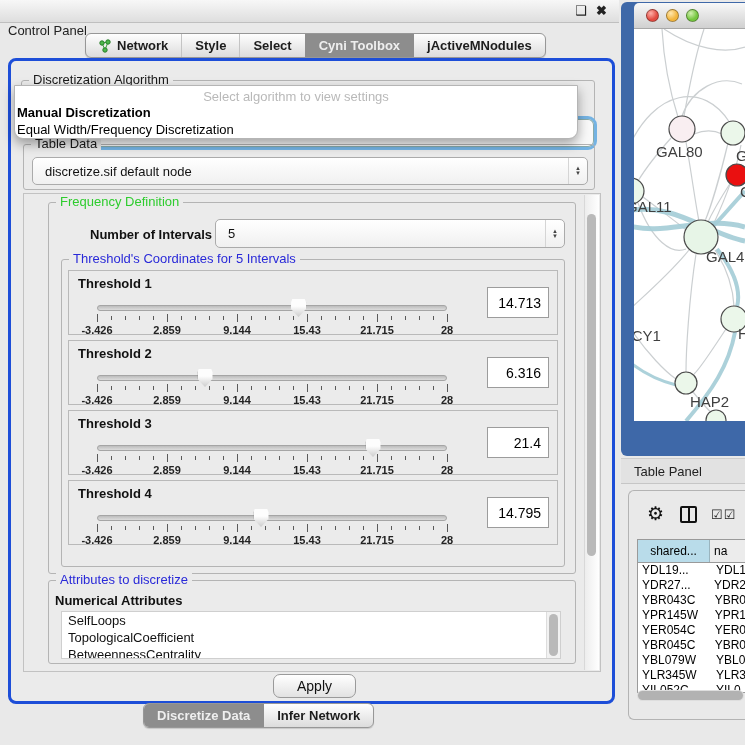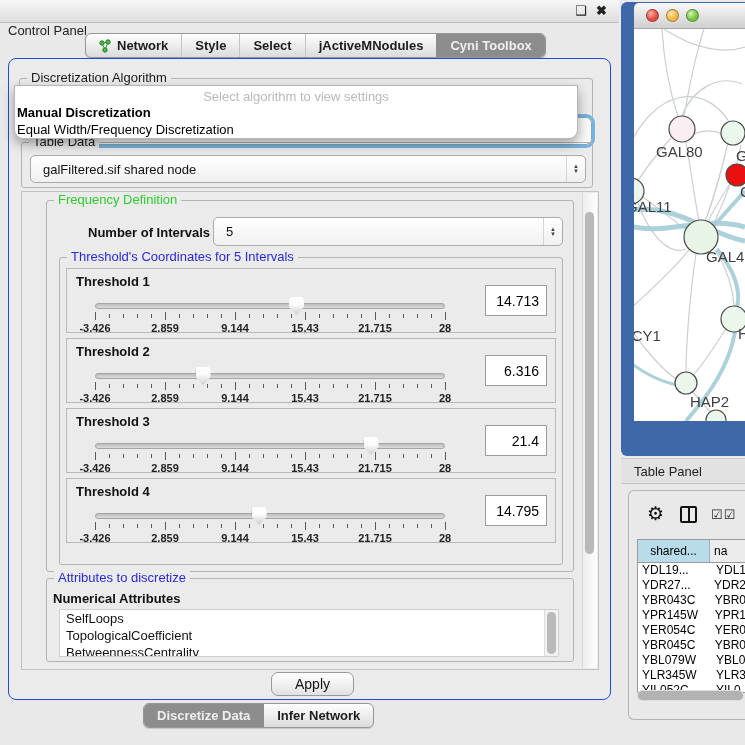--- a/index.html
+++ b/index.html
@@ -19,21 +19,21 @@
     overflow:hidden;background:linear-gradient(#fefefe,#dcdcdc);box-shadow:0 1px 1px rgba(0,0,0,.15);}
   #top-tabs{left:85px;top:33px;}
   #bottom-tabs{left:143px;top:703px;}
   .tab{display:flex;align-items:center;gap:5px;padding:4px 13px;font-size:13px;font-weight:bold;
     color:#1c1c1c;border-left:1px solid #c4c4c4;cursor:default;white-space:nowrap;}
   .tab:first-child{border-left:none;}
   .tab.sel{background:#8d8d8d;color:#efefef;border-left-color:#8d8d8d;}
   .tab.sel + .tab{border-left-color:#8d8d8d;}
 
   .content{position:absolute;left:8px;top:58px;width:601px;height:640px;
-    background:#ebebeb;border:1px solid #1d4ed8;border-radius:8px;}
+    background:#ebebeb;border:3px solid #1d4ed8;border-radius:8px;}
 
   
   .group{position:absolute;border:1px solid #b4b4b4;border-radius:3px;}
   .gtitle{position:absolute;top:-9px;left:7px;background:#ebebeb;padding:0 4px;font-size:13px;color:#1a1a1a;}
   .gtitle.green{color:#2ecc2e;}
   .gtitle.blue{color:#2929d8;}
 
   
   .algo-group{left:10px;top:19px;width:572px;height:56px;}
   .algo-combo{position:absolute;left:16px;top:38px;width:556px;height:28px;background:#f9f9f9;
@@ -153,39 +153,39 @@
             <circle cx="6" cy="11" r="2.2" fill="#4cb84c" stroke="#2a7d2a"></circle>
           </svg>
           <span>Network</span>
         </div>
         <div class="tab">
           <span>Style</span>
         </div>
         <div class="tab">
           <span>Select</span>
         </div>
+        <div class="tab sel">
+          <span>Cyni Toolbox</span>
+        </div>
         <div class="tab">
           <span>jActiveMNodules</span>
-        </div>
-        <div class="tab sel">
-          <span>Cyni Toolbox</span>
         </div>
       </div>
 
     <div class="content">
 
       <div class="group algo-group">
         <span class="gtitle">Discretization Algorithm</span>
         <div class="algo-combo"></div>
       </div>
 
       <div class="group tdata-group">
         <span class="gtitle">Table Data</span>
         <div class="combo tdata-combo">
-          <span class="cval">galFiltered.sif shared node</span>
+          <span class="cval">discretize.sif default node</span>
           <span class="stepper">
               <span>▲</span>
               <span>▼</span>
             </span>
         </div>
       </div>
 
       <div class="scrollpane">
 
         <div class="group interval-group">

